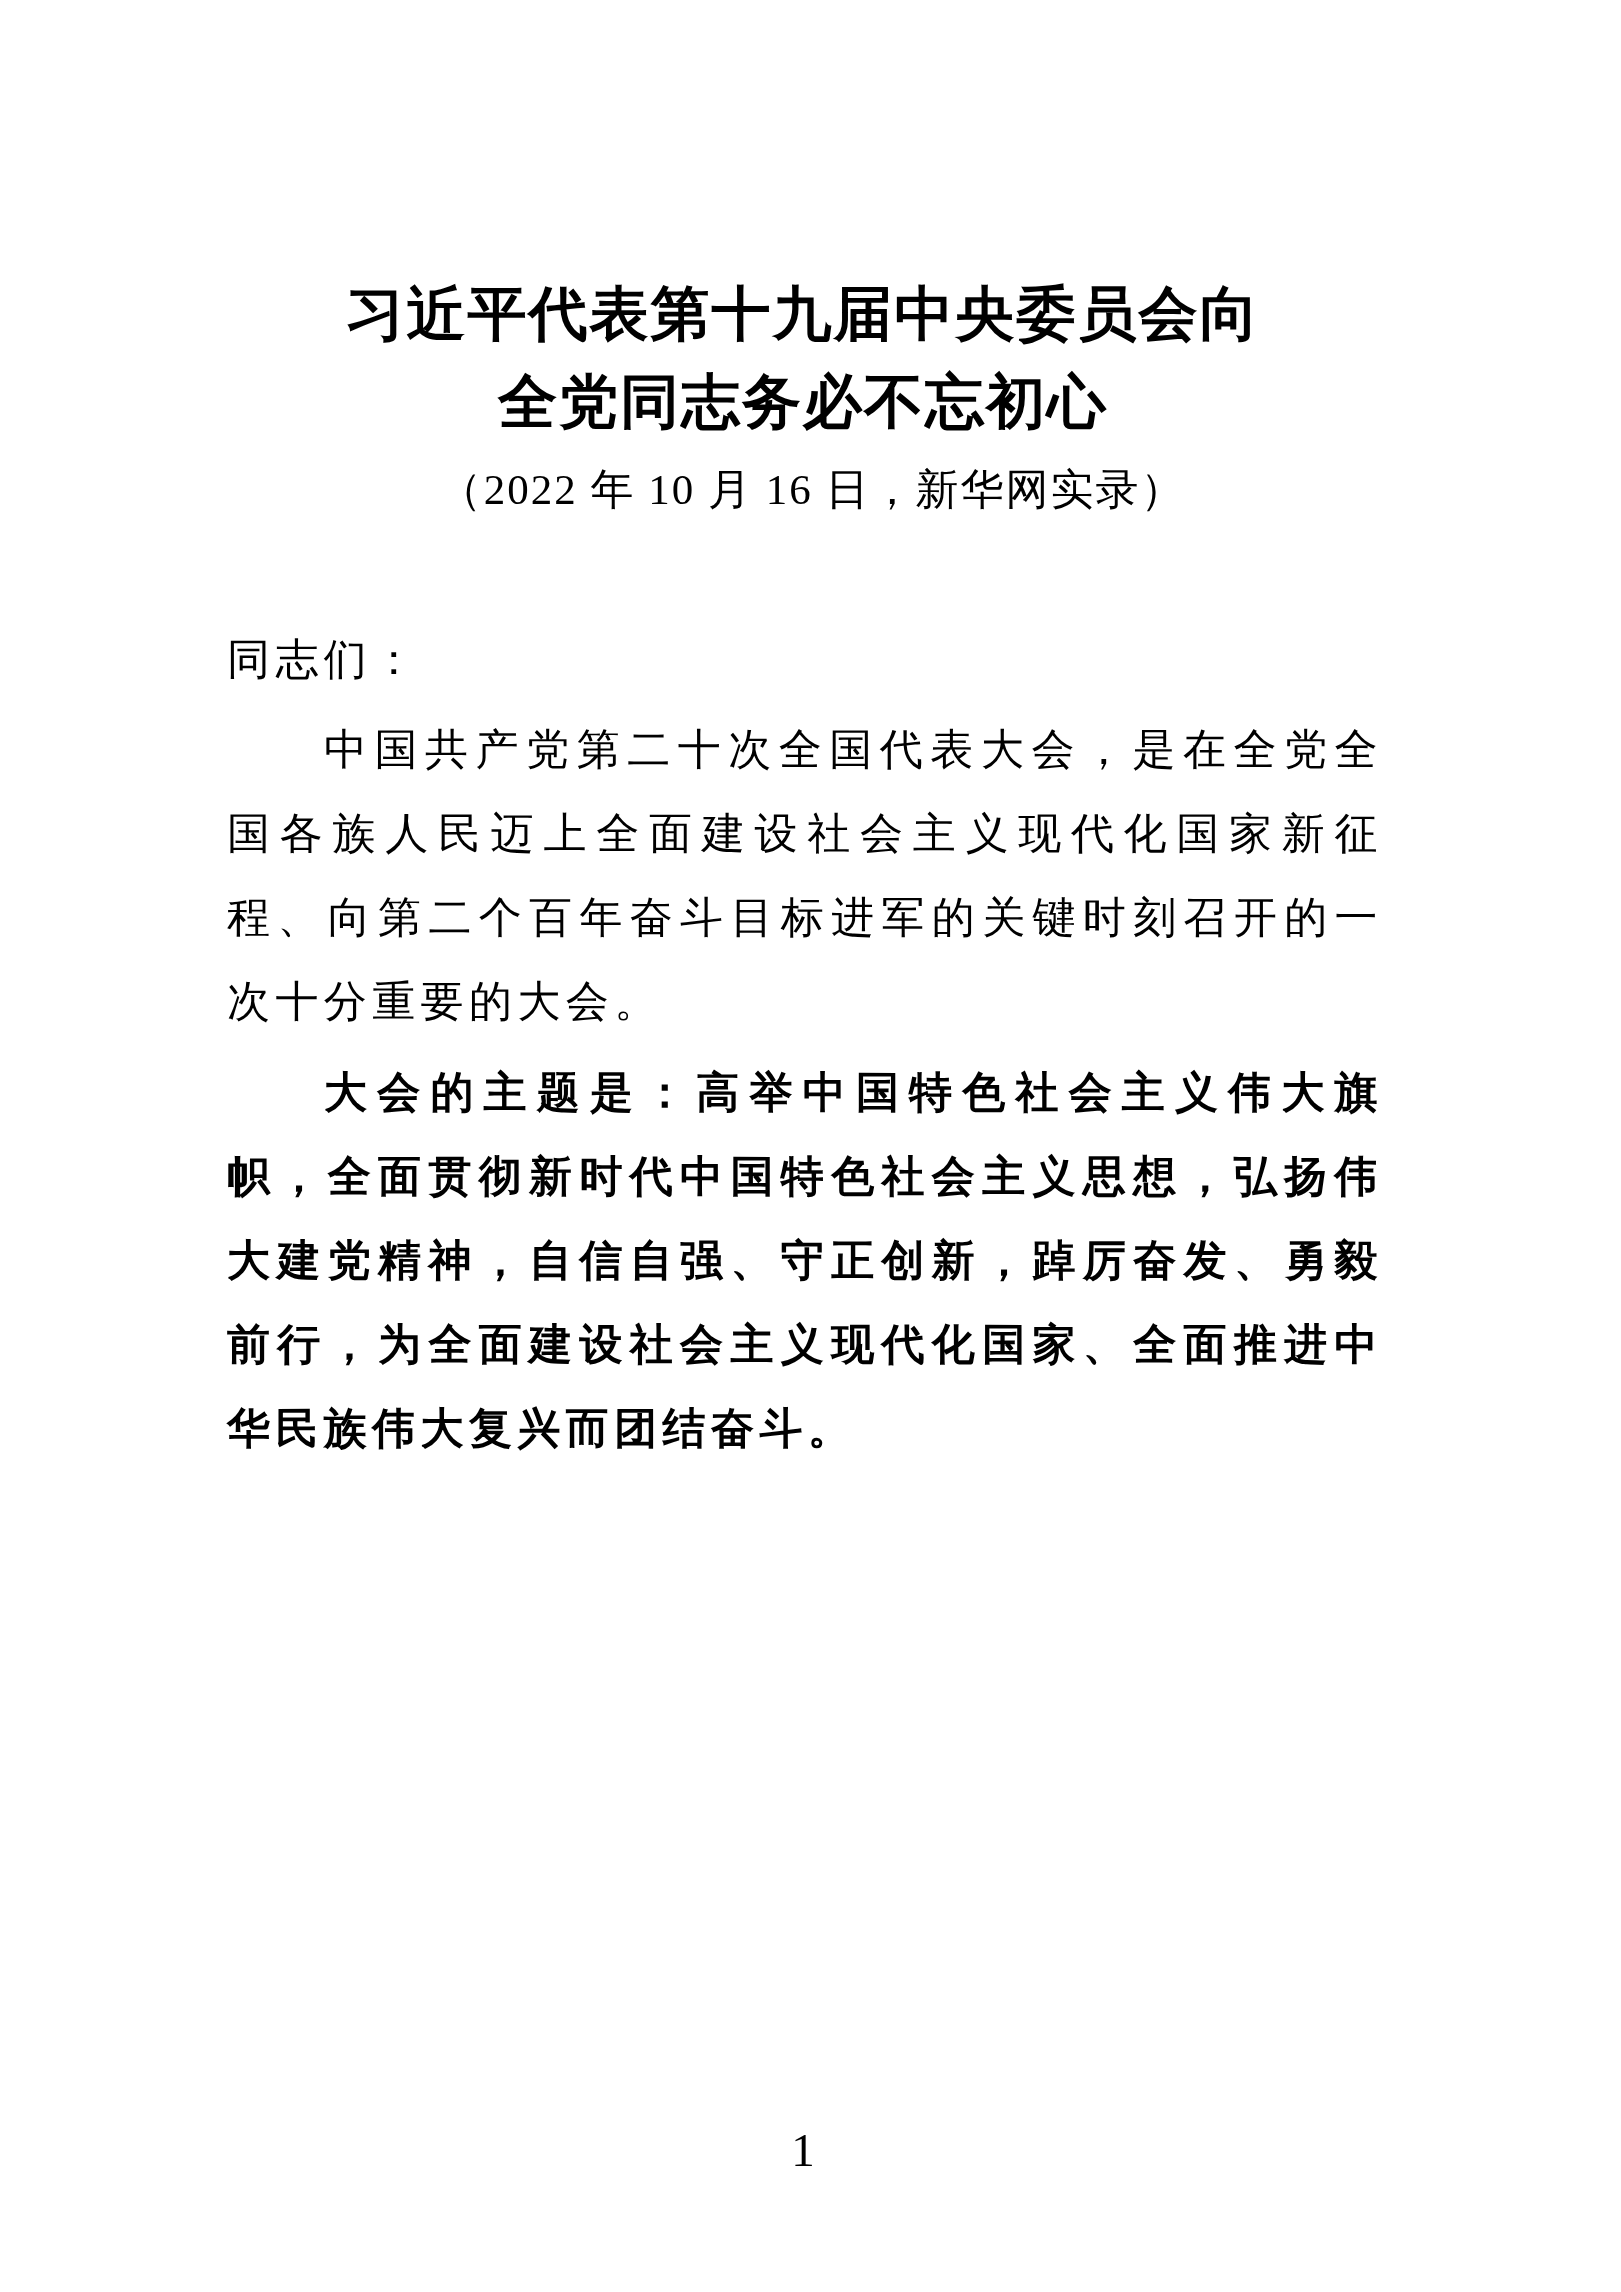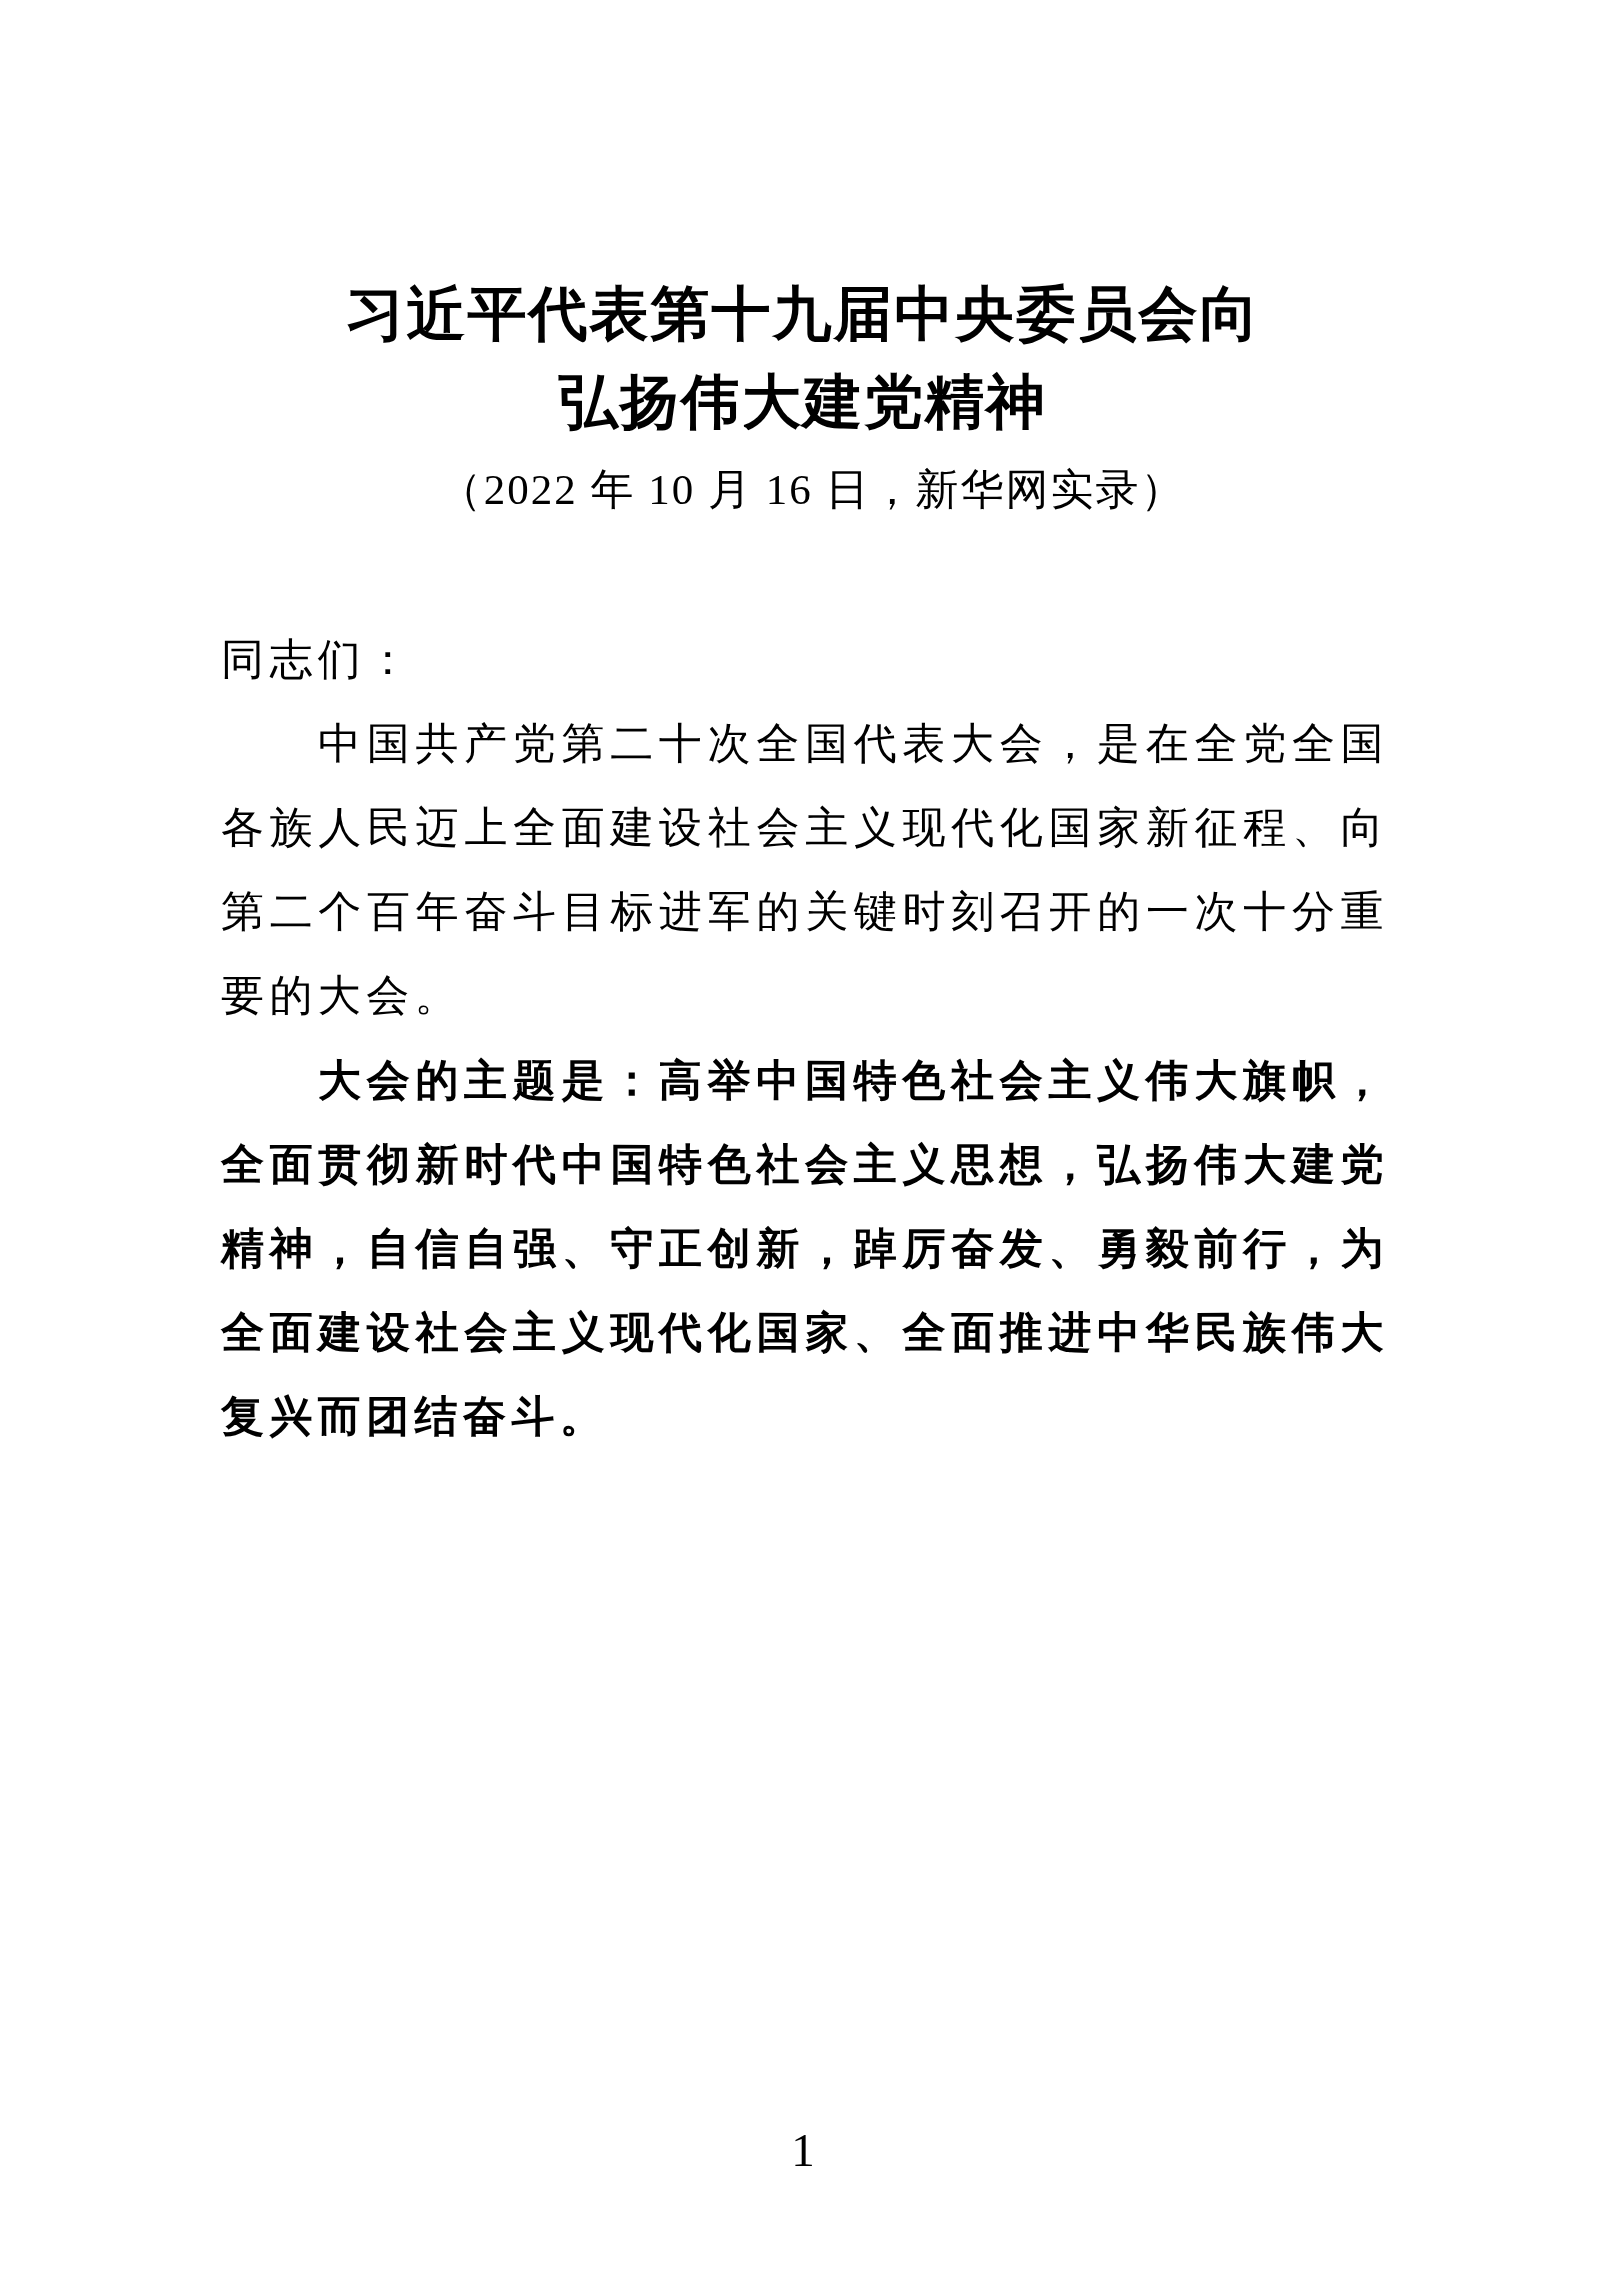--- a/index.html
+++ b/index.html
@@ -38,21 +38,21 @@
     letter-spacing: 2px;
     padding-left: 18px;
   }
   
   .doc-body {
     width: 1168px;
     margin-left: 221px;
     margin-top: 84px;
   }
   .para {
-    margin: 0;
+    margin: 6px;
     font-family: "Liberation Serif", "DejaVu Serif", serif;
     font-size: 43px;
     line-height: 84px;
     letter-spacing: 5.4px;
     text-align: justify;
     text-justify: inter-ideograph;
     color: #000000;
   }
   .para.indent {
     text-indent: 97px; 
@@ -76,21 +76,21 @@
   }
 </style>
 </head>
 <body>
 
 <div class="page">
 
   <header class="doc-header">
     <h1 class="doc-title">
       <span class="title-line">习近平代表第十九届中央委员会向</span>
-      <span class="title-line">弘扬伟大建党精神</span>
+      <span class="title-line">全党同志务必不忘初心</span>
     </h1>
     <div class="doc-subtitle">（2022 年 10 月 16 日，新华网实录）</div>
   </header>
 
   <main class="doc-body">
     <p class="para">同志们：</p>
     <p class="para indent">中国共产党第二十次全国代表大会，是在全党全国各族人民迈上全面建设社会主义现代化国家新征程、向第二个百年奋斗目标进军的关键时刻召开的一次十分重要的大会。</p>
     <p class="para indent bold-para">大会的主题是：高举中国特色社会主义伟大旗帜，全面贯彻新时代中国特色社会主义思想，弘扬伟大建党精神，自信自强、守正创新，踔厉奋发、勇毅前行，为全面建设社会主义现代化国家、全面推进中华民族伟大复兴而团结奋斗。</p>
   </main>
 

